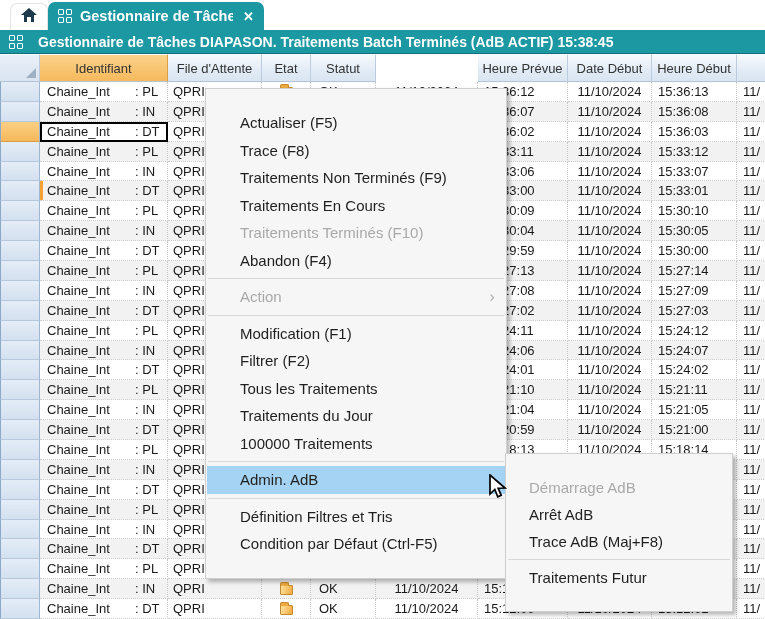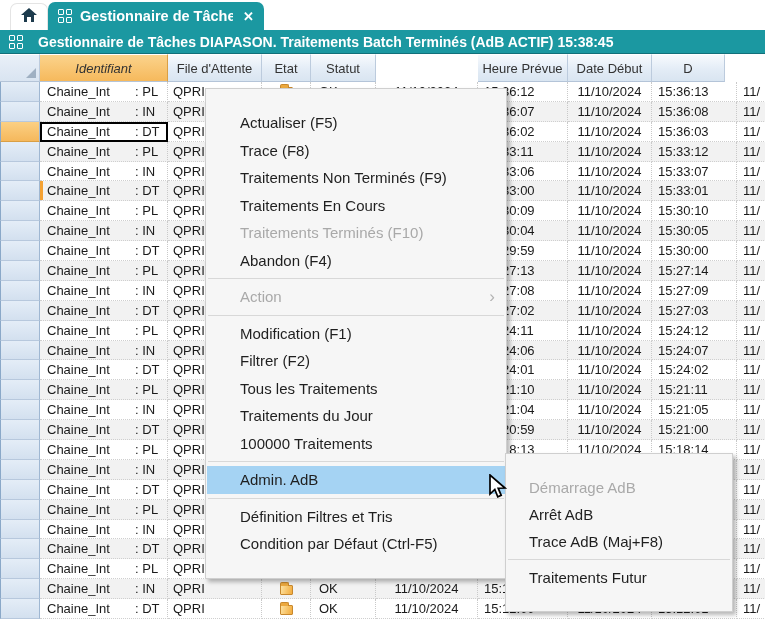--- a/index.html
+++ b/index.html
@@ -28,21 +28,21 @@
               border-bottom:1px solid #12707a; }
   .titlebar .gicon { margin-left:9px; }
   .titlebar .ttl { margin-left:15px; white-space:nowrap; }
 
   
   .ghead { position:absolute; left:0; top:54px; width:810px; height:28px; display:flex; }
   .hcell { height:28px; background:linear-gradient(#f7fafd,#e3ecf6 55%,#d9e5f1);
            border-right:1px solid #bccbdd; border-top:1px solid #ffffff; border-bottom:1px solid #b4c4d8;
            display:flex; align-items:center; justify-content:center;
            font-size:13px; color:#333; white-space:nowrap; overflow:hidden; }
-  .hcell.orange { background:linear-gradient(#fbd38c,#f6b95c); border-right:1px solid #d99f45;font-style:italic; }
+  .hcell.orange { background:linear-gradient(#fbd38c,#f6b95c); border-right:1px solid #d99f45; }
   .hcell.dprev-sort { border-bottom:2px solid #f5a623;margin-top:39px; }
   .hsel { position:relative; background:linear-gradient(#e9f0f8,#d9e4f1); }
   .tri { position:absolute; right:3px; bottom:3px; width:0; height:0;
          border-left:10px solid transparent; border-bottom:10px solid #9fb0c2; }
 
   
   .c-sel{width:40px;flex:none} .c-id{width:128px;flex:none} .c-file{width:94px;flex:none}
   .c-etat{width:49px;flex:none} .c-statut{width:65px;flex:none} .c-dprev{width:102px;flex:none}
   .c-hprev{width:90px;flex:none} .c-ddeb{width:84px;flex:none} .c-hdeb{width:85px;flex:none}
   .c-dfin{width:73px;flex:none}
@@ -128,20 +128,21 @@
       <div class="hcell c-sel hsel">
         <i class="tri"></i>
       </div>
       <div class="hcell c-id orange">Identifiant</div>
       <div class="hcell c-file">File d'Attente</div>
       <div class="hcell c-etat">Etat</div>
       <div class="hcell c-statut">Statut</div>
       <div class="hcell c-dprev dprev-sort">Date Prévue</div>
       <div class="hcell c-hprev">Heure Prévue</div>
       <div class="hcell c-ddeb">Date Début</div>
+      <div class="hcell c-hdeb">Heure Début</div>
       <div class="hcell c-dfin">D</div>
     </div>
 
   <div class="rows" id="rows">
       <div class="trow">
         <div class="tcell c-sel selcell"></div>
         <div class="tcell c-id idcell">
           <span class="nm">Chaine_Int</span>
           <span>: PL</span>
         </div>

